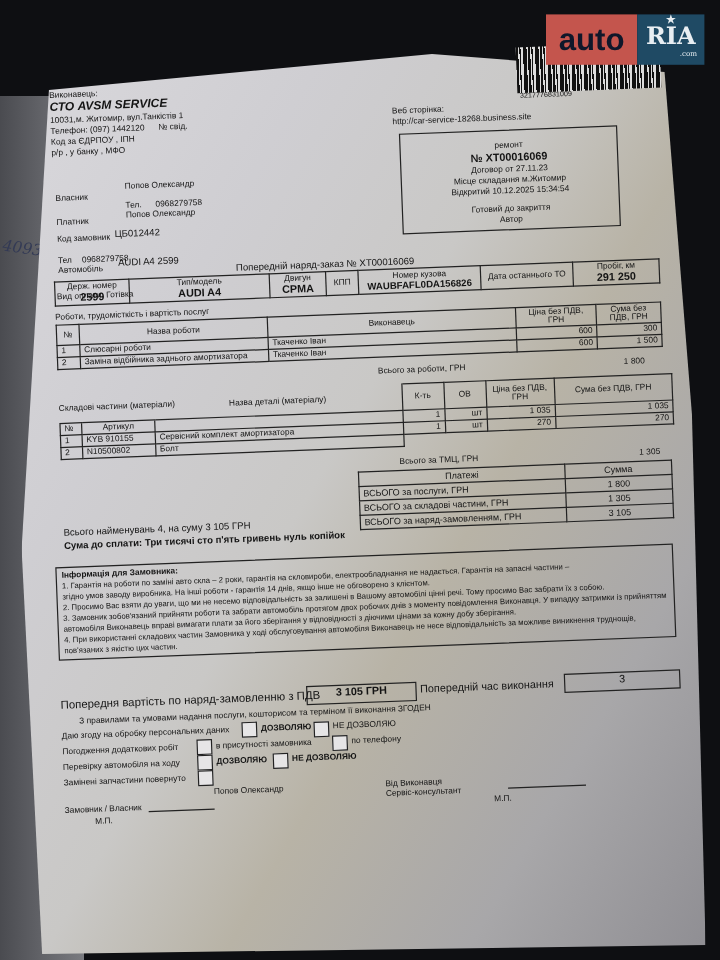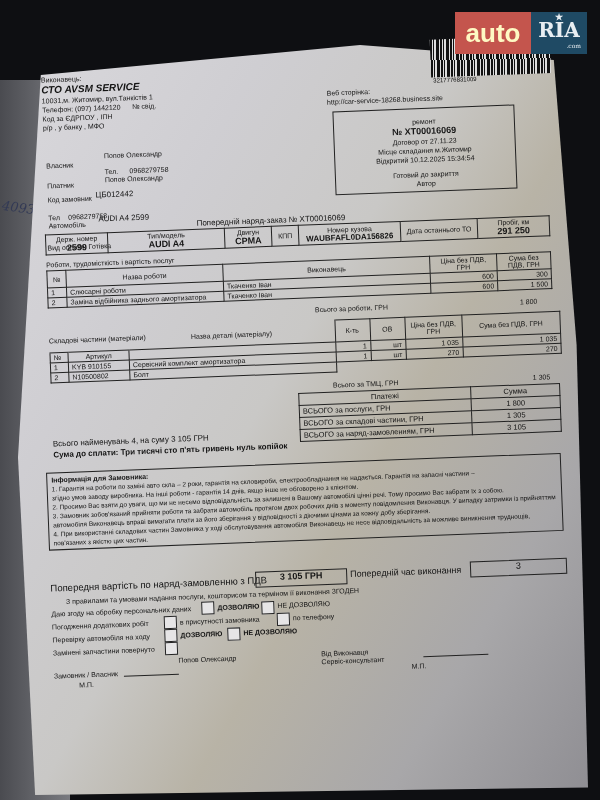--- a/index.html
+++ b/index.html
@@ -20,21 +20,21 @@
   .order-box { position:absolute; left:300px; top:68px; width:180px; height:82px; border:1px solid #222; text-align:center; }
   .order-box div { font-size:7px; line-height:9px; }
   .tbl { position:absolute; border-collapse:collapse; font-size:7px; }
   .tbl td, .tbl th { border:1px solid #222; padding:1px 3px; font-weight:normal; }
   .r { text-align:right; }
   .c { text-align:center; }
   .info { position:absolute; left:0px; top:418px; width:505px; border:1px solid #222; font-size:6.5px; line-height:9px; padding:2px 4px; }
   .cb { display:inline-block; width:11px; height:11px; border:1px solid #222; vertical-align:middle; background:#e6e5e6; }
   .line { position:absolute; height:1px; background:#222; }
   .logo { position:absolute; left:455px; top:12px; height:42px; display:flex; }
-  .logo-auto { width:76px; height:42px; background:#c4554d; color:#fef9c3; font-size:26px; font-weight:bold; display:flex; align-items:center; justify-content:center; }
+  .logo-auto { width:76px; height:42px; background:#c4554d; color:#0f172a; font-size:26px; font-weight:bold; display:flex; align-items:center; justify-content:center; }
   .logo-ria { width:56px; height:42px; background:#1f4a64; color:#e8eef2; font-family:"DejaVu Serif", serif; font-size:20px; font-weight:bold; display:flex; flex-direction:column; align-items:center; justify-content:center; line-height:16px; }
   .logo-ria small { font-size:6px; font-weight:normal; align-self:flex-end; margin-right:6px; }
 </style>
 </head>
 <body>
 
 <div class="bg-left"></div>
 <div class="bg-left-text">4093</div>
 <div class="paper"></div>
 

